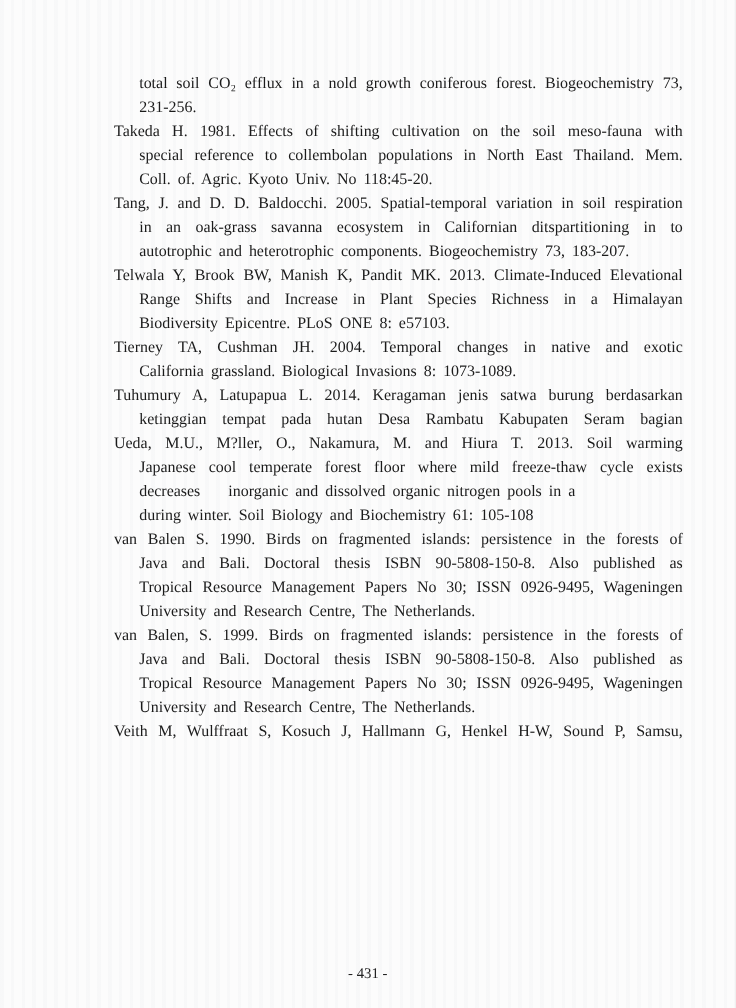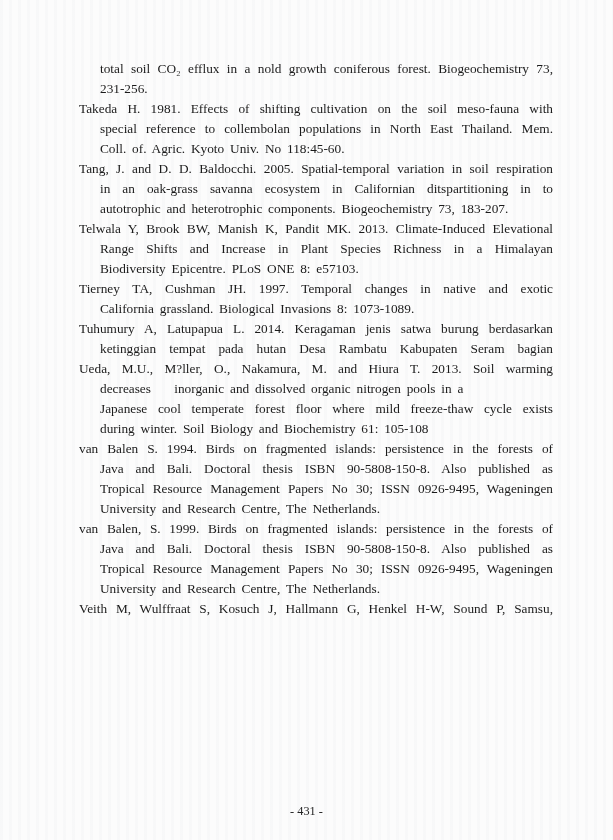--- a/index.html
+++ b/index.html
@@ -15,21 +15,21 @@
       repeating-linear-gradient(90deg,
         rgba(210,214,220,0.10) 0px, rgba(210,214,220,0.10) 3px,
         rgba(255,255,255,0) 3px, rgba(255,255,255,0) 9px),
       #fcfcfc;
     font-family: "Liberation Serif", "DejaVu Serif", serif;
     color: #1b1b1b;
     overflow: hidden;
   }
   .refs {
     position: absolute;
-    left: 79px;
+    left: 95px;
     top: 59px;
     width: 474px;
     font-size: 13.3px;
     line-height: 20px;
   }
   .ref {
     margin: 0;
     padding: 0;
   }
   .line {
@@ -59,48 +59,48 @@
 
 <div class="page">
   <main class="refs" id="refs">
       <div class="ref">
         <div class="line just indent">total soil CO₂ efflux in a nold growth coniferous forest. Biogeochemistry 73,</div>
         <div class="line indent">231-256.</div>
       </div>
       <div class="ref">
         <div class="line just">Takeda H. 1981. Effects of shifting cultivation on the soil meso-fauna with</div>
         <div class="line just indent">special reference to collembolan populations in North East Thailand. Mem.</div>
-        <div class="line indent">Coll. of. Agric. Kyoto Univ. No 118:45-60.</div>
+        <div class="line indent">Coll. of. Agric. Kyoto Univ. No 118:45-20.</div>
       </div>
       <div class="ref">
         <div class="line just">Tang, J. and D. D. Baldocchi. 2005. Spatial-temporal variation in soil respiration</div>
         <div class="line just indent">in an oak-grass savanna ecosystem in Californian ditspartitioning in to</div>
         <div class="line indent">autotrophic and heterotrophic components. Biogeochemistry 73, 183-207.</div>
       </div>
       <div class="ref">
         <div class="line just">Telwala Y, Brook BW, Manish K, Pandit MK. 2013. Climate-Induced Elevational</div>
         <div class="line just indent">Range Shifts and Increase in Plant Species Richness in a Himalayan</div>
         <div class="line indent">Biodiversity Epicentre. PLoS ONE 8: e57103.</div>
       </div>
       <div class="ref">
-        <div class="line just">Tierney TA, Cushman JH. 1997. Temporal changes in native and exotic</div>
+        <div class="line just">Tierney TA, Cushman JH. 2004. Temporal changes in native and exotic</div>
         <div class="line indent">California grassland. Biological Invasions 8: 1073-1089.</div>
       </div>
       <div class="ref">
         <div class="line just">Tuhumury A, Latupapua L. 2014. Keragaman jenis satwa burung berdasarkan</div>
         <div class="line just indent">ketinggian tempat pada hutan Desa Rambatu Kabupaten Seram bagian</div>
       </div>
       <div class="ref">
         <div class="line just">Ueda, M.U., M?ller, O., Nakamura, M. and Hiura T. 2013. Soil warming</div>
+        <div class="line just indent">Japanese cool temperate forest floor where mild freeze-thaw cycle exists</div>
         <div class="line indent">decreases    inorganic and dissolved organic nitrogen pools in a</div>
-        <div class="line just indent">Japanese cool temperate forest floor where mild freeze-thaw cycle exists</div>
         <div class="line indent">during winter. Soil Biology and Biochemistry 61: 105-108</div>
       </div>
       <div class="ref">
-        <div class="line just">van Balen S. 1994. Birds on fragmented islands: persistence in the forests of</div>
+        <div class="line just">van Balen S. 1990. Birds on fragmented islands: persistence in the forests of</div>
         <div class="line just indent">Java and Bali. Doctoral thesis ISBN 90-5808-150-8. Also published as</div>
         <div class="line just indent">Tropical Resource Management Papers No 30; ISSN 0926-9495, Wageningen</div>
         <div class="line indent">University and Research Centre, The Netherlands.</div>
       </div>
       <div class="ref">
         <div class="line just">van Balen, S. 1999. Birds on fragmented islands: persistence in the forests of</div>
         <div class="line just indent">Java and Bali. Doctoral thesis ISBN 90-5808-150-8. Also published as</div>
         <div class="line just indent">Tropical Resource Management Papers No 30; ISSN 0926-9495, Wageningen</div>
         <div class="line indent">University and Research Centre, The Netherlands.</div>
       </div>

